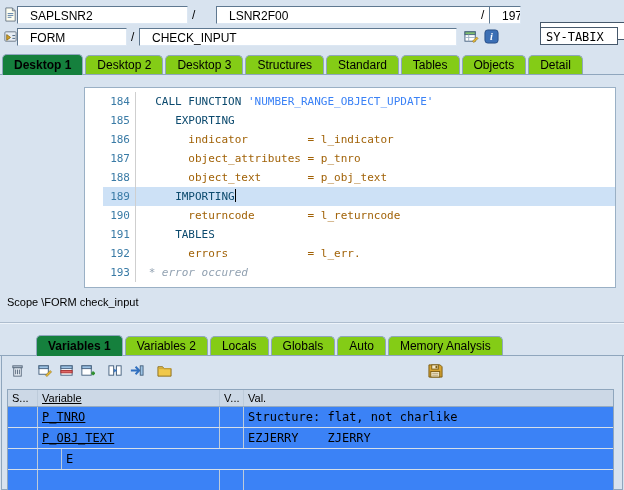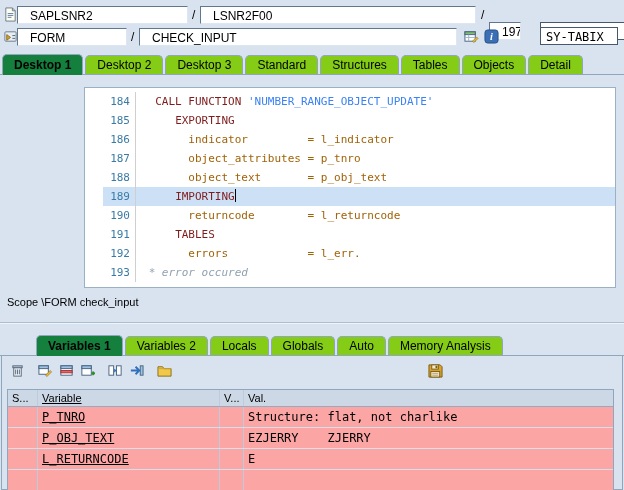--- a/index.html
+++ b/index.html
@@ -31,36 +31,36 @@
   .tab.active { background:#15803d; font-weight:bold; height:21px; line-height:20px; margin-bottom:-1px; }
   .editor {
     position:absolute; left:84px; top:87px; width:532px; height:201px;
     background:#fff; border:1px solid #9ab0c5; padding-top:4px; overflow:hidden; z-index:2;
   }
   .code-line { display:flex; height:19px; line-height:19px; font-family:"DejaVu Sans Mono", monospace; font-size:11px; white-space:pre;margin-left:18px; }
   .code-line.hl { background:#cde1f6; }
   .gutter { flex:0 0 32px; text-align:right; padding-right:5px; color:#3a7ba6; }
   .code-text { flex:1; border-left:1px solid #cfcfcf; padding-left:6px; }
   .seg-plain { color:#a16207; }
-  .seg-kw { color:#7f1d1d; }
+  .seg-kw { color:#0c4a6e; }
   .seg-str { color:#3b82f6; }
   .seg-comment { color:#91a1b1; font-style:italic; }
   .caret { display:inline-block; width:1px; height:13px; background:#000; vertical-align:-2px; }
   .scope { position:absolute; left:7px; top:296px; font-size:11px; z-index:2; }
   .groove { position:absolute; left:0; top:322px; width:624px; height:2px; border-top:1px solid #aebdce; border-bottom:1px solid #eef4fa; }
   .panel-low { position:absolute; left:1px; top:355px; width:622px; height:135px; border:1px solid #8fa6bd; background:#d8e3ef; z-index:0; }
   .toolbar { position:absolute; left:8px; top:361px; display:flex; gap:3px; align-items:center; z-index:2; }
   .tool { width:18px; height:18px; display:flex; align-items:center; justify-content:center; }
   .tool svg { width:15px; height:15px; }
   .gap { margin-left:7px; }
   .save { position:absolute; left:426px; top:361px; z-index:2; }
   .vartable { position:absolute; left:7px; top:389px; width:607px; border:1px solid #8fa6bd; background:#fff; z-index:2; }
   .vhead { display:flex; height:17px; background:#ccd8e6; border-bottom:1px solid #96abc0; font-size:11px; }
   .vhead .vcell { line-height:16px; font-family:"Liberation Sans", sans-serif; }
-  .vrow { display:flex; height:21px; line-height:20px; border-bottom:1px solid #d6dfe9; background:#fca5a5; font-family:"DejaVu Sans Mono", monospace; font-size:12px;justify-content:space-between; }
+  .vrow { display:flex; height:21px; line-height:20px; border-bottom:1px solid #d6dfe9; background:#3b82f6; font-family:"DejaVu Sans Mono", monospace; font-size:12px;justify-content:space-between; }
   .vcell { padding:0 4px; border-right:1px solid #bdcbda; overflow:hidden; white-space:pre; }
   .c-s { flex:0 0 30px; }
   .c-variable { flex:0 0 182px;text-decoration:underline; }
   .c-v { flex:0 0 24px; }
   .c-val { flex:1; border-right:none; }
 </style>
 </head>
 <body>
 
 <div class="app">
@@ -69,23 +69,23 @@
     <svg viewBox="0 0 16 16">
         <path d="M3 1 h7 l3 3 v11 h-10 z" fill="#fdfdf0" stroke="#6c7a88"></path>
         <path d="M10 1 v3 h3" fill="none" stroke="#6c7a88"></path>
         <line x1="5" y1="7" x2="11" y2="7" stroke="#5a7ea6"></line>
         <line x1="5" y1="9" x2="11" y2="9" stroke="#5a7ea6"></line>
         <line x1="5" y1="11" x2="9" y2="11" stroke="#5a7ea6"></line>
       </svg>
   </span>
   <div class="field" style="left:17px;top:6px;width:171px">SAPLSNR2</div>
   <span class="slash" style="left:192px;top:8px">/</span>
-  <div class="field" style="left:200px;top:6px;width:276px">LSNR2F00</div>
+  <div class="field" style="left:216px;top:6px;width:276px">LSNR2F00</div>
   <span class="slash" style="left:481px;top:8px">/</span>
-  <div class="field" style="left:489px;top:22px;width:32px">197</div>
+  <div class="field" style="left:489px;top:6px;width:32px">197</div>
   <div class="watch" style="left:540px;top:22px;width:101px">SY-SUBRC</div>
 
   <span class="iconabs" style="left:2px;top:28px">
     <svg viewBox="0 0 16 16">
         <rect x="2" y="3" width="12" height="10" rx="1" fill="#e7edf4" stroke="#6c7a88"></rect>
         <path d="M4 6 l4 3 -4 3 z" fill="#d9a41f" stroke="#8a6d1f"></path>
         <line x1="10" y1="7" x2="13" y2="7" stroke="#46627f"></line>
         <line x1="10" y1="10" x2="13" y2="10" stroke="#46627f"></line>
       </svg>
   </span>
@@ -107,22 +107,22 @@
         <text x="8" y="12" text-anchor="middle" font-family="Liberation Serif, serif" font-style="italic" font-weight="bold" font-size="11" fill="#fff">i</text>
       </svg>
   </span>
   <div class="watch" style="left:540px;top:27px;width:78px">SY-TABIX</div>
 
   <div class="hline" style="top:74px"></div>
   <div class="tabbar" id="upper-tabs" style="left:2px;top:53px">
       <div class="tab active">Desktop 1</div>
       <div class="tab">Desktop 2</div>
       <div class="tab">Desktop 3</div>
+      <div class="tab">Structures</div>
       <div class="tab">Standard</div>
-      <div class="tab">Structures</div>
       <div class="tab">Tables</div>
       <div class="tab">Objects</div>
       <div class="tab">Detail</div>
     </div>
 
   <div class="editor">
     <div id="code-lines">
         <div class="code-line"><span class="gutter">184</span><span class="code-text"><span class="seg-plain">  </span><span class="seg-kw">CALL FUNCTION </span><span class="seg-str">'NUMBER_RANGE_OBJECT_UPDATE'</span></span></div>
         <div class="code-line"><span class="gutter">185</span><span class="code-text"><span class="seg-plain">     </span><span class="seg-kw">EXPORTING</span></span></div>
         <div class="code-line"><span class="gutter">186</span><span class="code-text"><span class="seg-plain">       indicator         = l_indicator</span></span></div>
@@ -228,21 +228,20 @@
           <div class="vcell c-val">Structure: flat, not charlike</div>
         </div>
         <div class="vrow">
           <div class="vcell c-s"></div>
           <div class="vcell c-variable">P_OBJ_TEXT</div>
           <div class="vcell c-v"></div>
           <div class="vcell c-val">EZJERRY    ZJERRY</div>
         </div>
         <div class="vrow">
           <div class="vcell c-s"></div>
-          <div class="vcell c-variable">L_RETURNCODE</div>
           <div class="vcell c-v"></div>
           <div class="vcell c-val">E</div>
         </div>
         <div class="vrow">
           <div class="vcell c-s"></div>
           <div class="vcell c-variable"></div>
           <div class="vcell c-v"></div>
           <div class="vcell c-val"></div>
         </div>
       </div>

